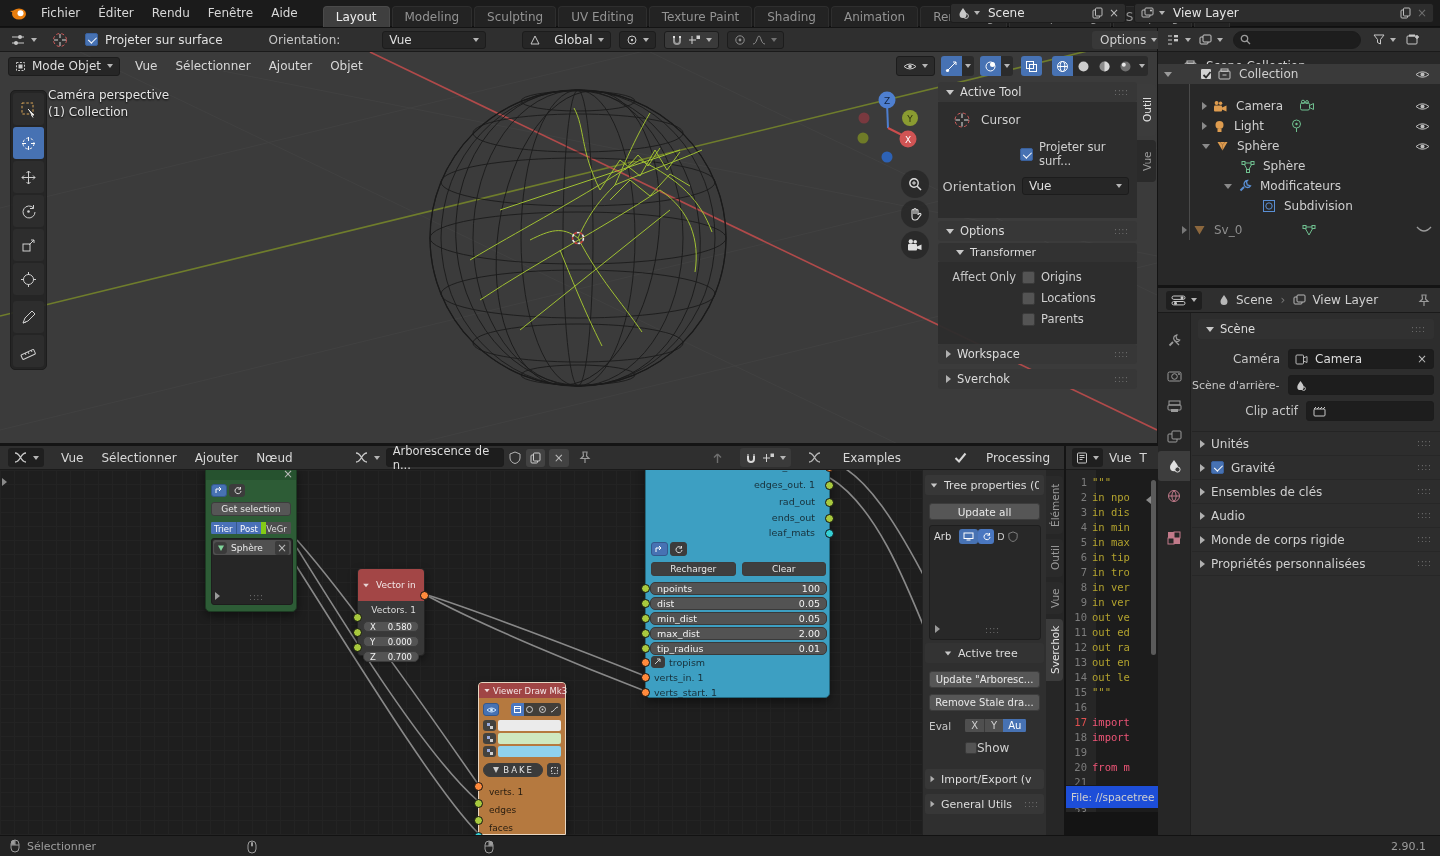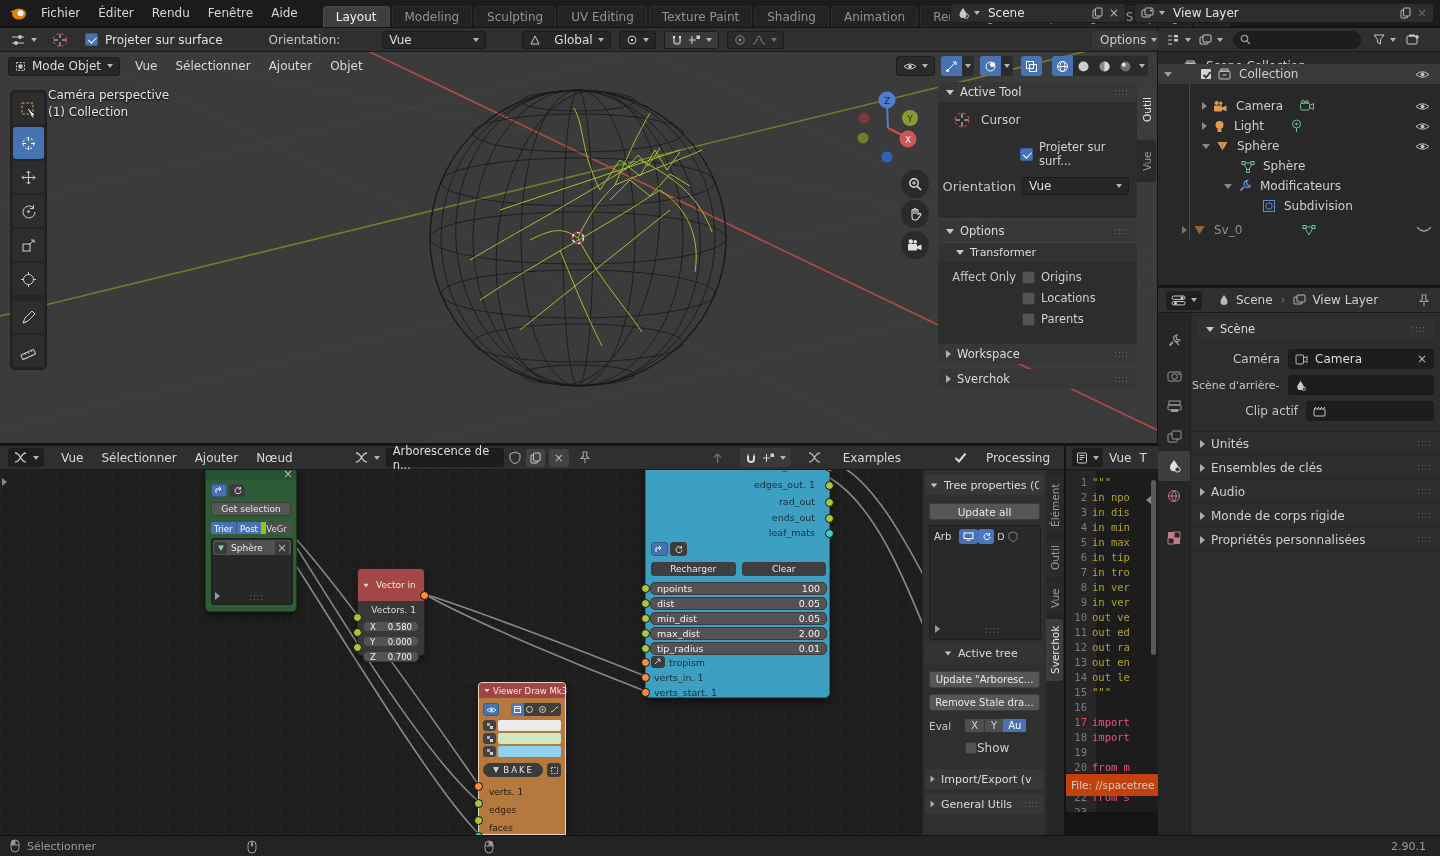--- a/index.html
+++ b/index.html
@@ -771,20 +771,26 @@
     </div>
   </div>
   <div style="height:1px;background:#242424;margin:10px 0 0 34px"></div>
   <div class="f" style="margin-left:34px;height:24px;border-bottom:1px solid #272727;padding:0 8px">
       <span class="tri-r"></span>
       <span>Unités</span>
       <span class="g"></span>
     </div>
   <div class="f" style="margin-left:34px;height:24px;border-bottom:1px solid #272727;padding:0 8px">
       <span class="tri-r"></span>
+      <span class="cb on" style="margin-right:7px"></span>
+      <span>Gravité</span>
+      <span class="g"></span>
+    </div>
+  <div class="f" style="margin-left:34px;height:24px;border-bottom:1px solid #272727;padding:0 8px">
+      <span class="tri-r"></span>
       <span>Ensembles de clés</span>
       <span class="g"></span>
     </div>
   <div class="f" style="margin-left:34px;height:24px;border-bottom:1px solid #272727;padding:0 8px">
       <span class="tri-r"></span>
       <span>Audio</span>
       <span class="g"></span>
     </div>
   <div class="f" style="margin-left:34px;height:24px;border-bottom:1px solid #272727;padding:0 8px">
       <span class="tri-r"></span>
@@ -1265,21 +1271,21 @@
         <span class="ln">22</span>
         <span class="ct kw">from s</span>
       </div>
     <div class="cl">
         <span class="ln">23</span>
         <span class="ct"></span>
       </div>
   </div>
   <div class="a" style="right:2px;top:10px;width:5px;height:175px;background:#5a5a5a;border-radius:3px"></div>
   <span class="tri-r a" style="right:1px;top:26px;transform:rotate(180deg);border-left-color:#8a8a8a"></span>
-  <div class="a f" style="left:0;bottom:16px;width:92px;height:23px;background:#c2410c;border-top:1px solid #1a1a1a">
+  <div class="a f" style="left:0;bottom:4px;width:92px;height:23px;background:#1d4ed8;border-top:1px solid #1a1a1a">
     <span style="margin-left:5px;font-size:10.5px;color:#cfcfcf;white-space:nowrap">File: //spacetree</span>
   </div>
 </div>
 
 <div class="a f" id="statusbar" style="left:0;top:835px;width:1440px;height:21px;background:#232323;border-top:1px solid #121212;color:#9d9d9d;font-size:11px">
   <span class="mouse" style="margin-left:10px">
     <svg width="10" height="14" viewBox="0 0 10 14">
         <rect x="1" y="1" width="8" height="12" rx="4" fill="none" stroke="#9d9d9d"></rect>
         <path d="M1 6 H9 M5 1 V6" stroke="#9d9d9d"></path>
         <path d="M1.2 2.5 Q1.2 1.2 4.8 1.2 L4.8 5.8 L1.2 5.8Z" fill="#9d9d9d"></path>

